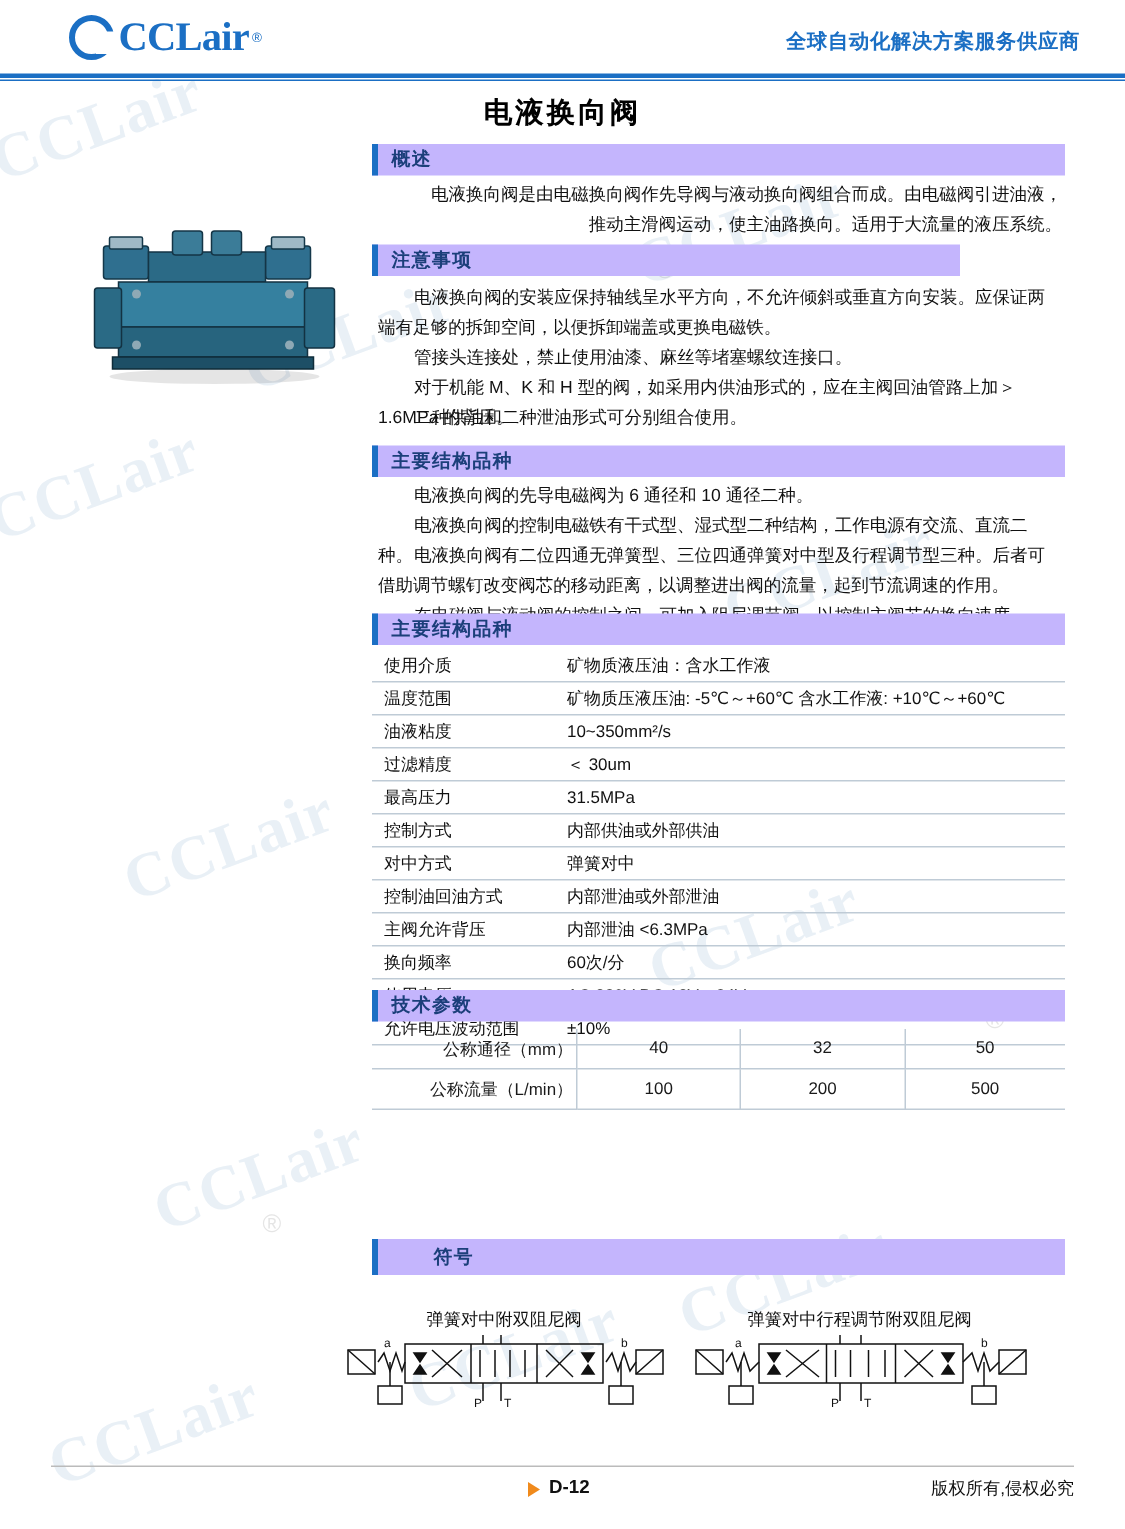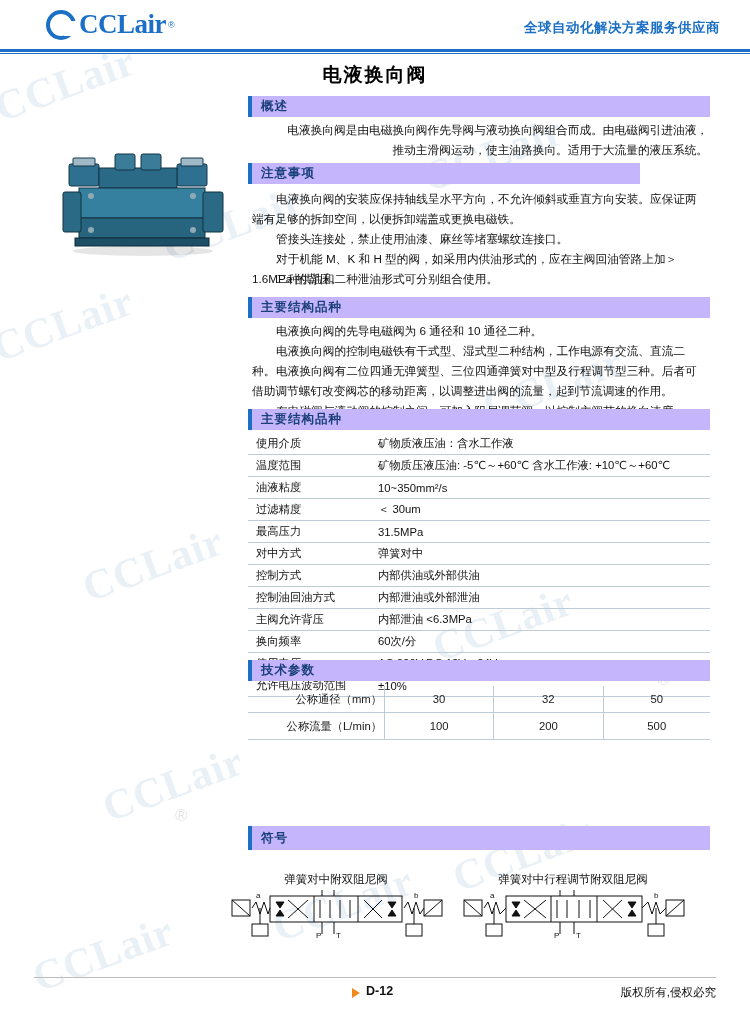--- a/index.html
+++ b/index.html
@@ -248,28 +248,28 @@
       </tr>
     <tr>
         <td class="k">过滤精度</td>
         <td class="v">＜ 30um</td>
       </tr>
     <tr>
         <td class="k">最高压力</td>
         <td class="v">31.5MPa</td>
       </tr>
     <tr>
+        <td class="k">控制方式</td>
+        <td class="v">内部供油或外部供油</td>
+      </tr>
+    <tr>
         <td class="k">对中方式</td>
         <td class="v">弹簧对中</td>
       </tr>
     <tr>
-        <td class="k">控制方式</td>
-        <td class="v">内部供油或外部供油</td>
-      </tr>
-    <tr>
         <td class="k">控制油回油方式</td>
         <td class="v">内部泄油或外部泄油</td>
       </tr>
     <tr>
         <td class="k">主阀允许背压</td>
         <td class="v">内部泄油 &lt;6.3MPa</td>
       </tr>
     <tr>
         <td class="k">换向频率</td>
         <td class="v">60次/分</td>
@@ -285,35 +285,35 @@
   </tbody>
 </table>
 
 <div class="bar" style="left:248px;top:660px;width:462px;">
   <span class="bar-label">技术参数</span>
 </div>
 <table class="tech">
   <tbody>
     <tr>
       <td class="k">公称通径（mm）</td>
-      <td>30</td>
+      <td>40</td>
       <td>32</td>
       <td>50</td>
     </tr>
     <tr>
       <td class="k">公称流量（L/min）</td>
       <td>100</td>
       <td>200</td>
       <td>500</td>
     </tr>
   </tbody>
 </table>
 
 <div class="bar" style="left:248px;top:826px;width:462px;height:24px;">
-  <span class="bar-label" style="top:4px;">符号</span>
+  <span class="bar-label" style="top:4px;margin-left:28px;">符号</span>
 </div>
 
 <div class="sym-caption" style="left:236px;top:872px;width:200px;">弹簧对中附双阻尼阀</div>
 <div class="sym-caption" style="left:458px;top:872px;width:230px;">弹簧对中行程调节附双阻尼阀</div>
 
 <div style="position:absolute;left:230px;top:890px;width:214px;height:50px;">
   <svg width="214" height="50" viewBox="0 0 214 50">
     <g stroke="#111" stroke-width="1" fill="none">
 
       <rect x="2" y="10" width="18" height="16"></rect>

